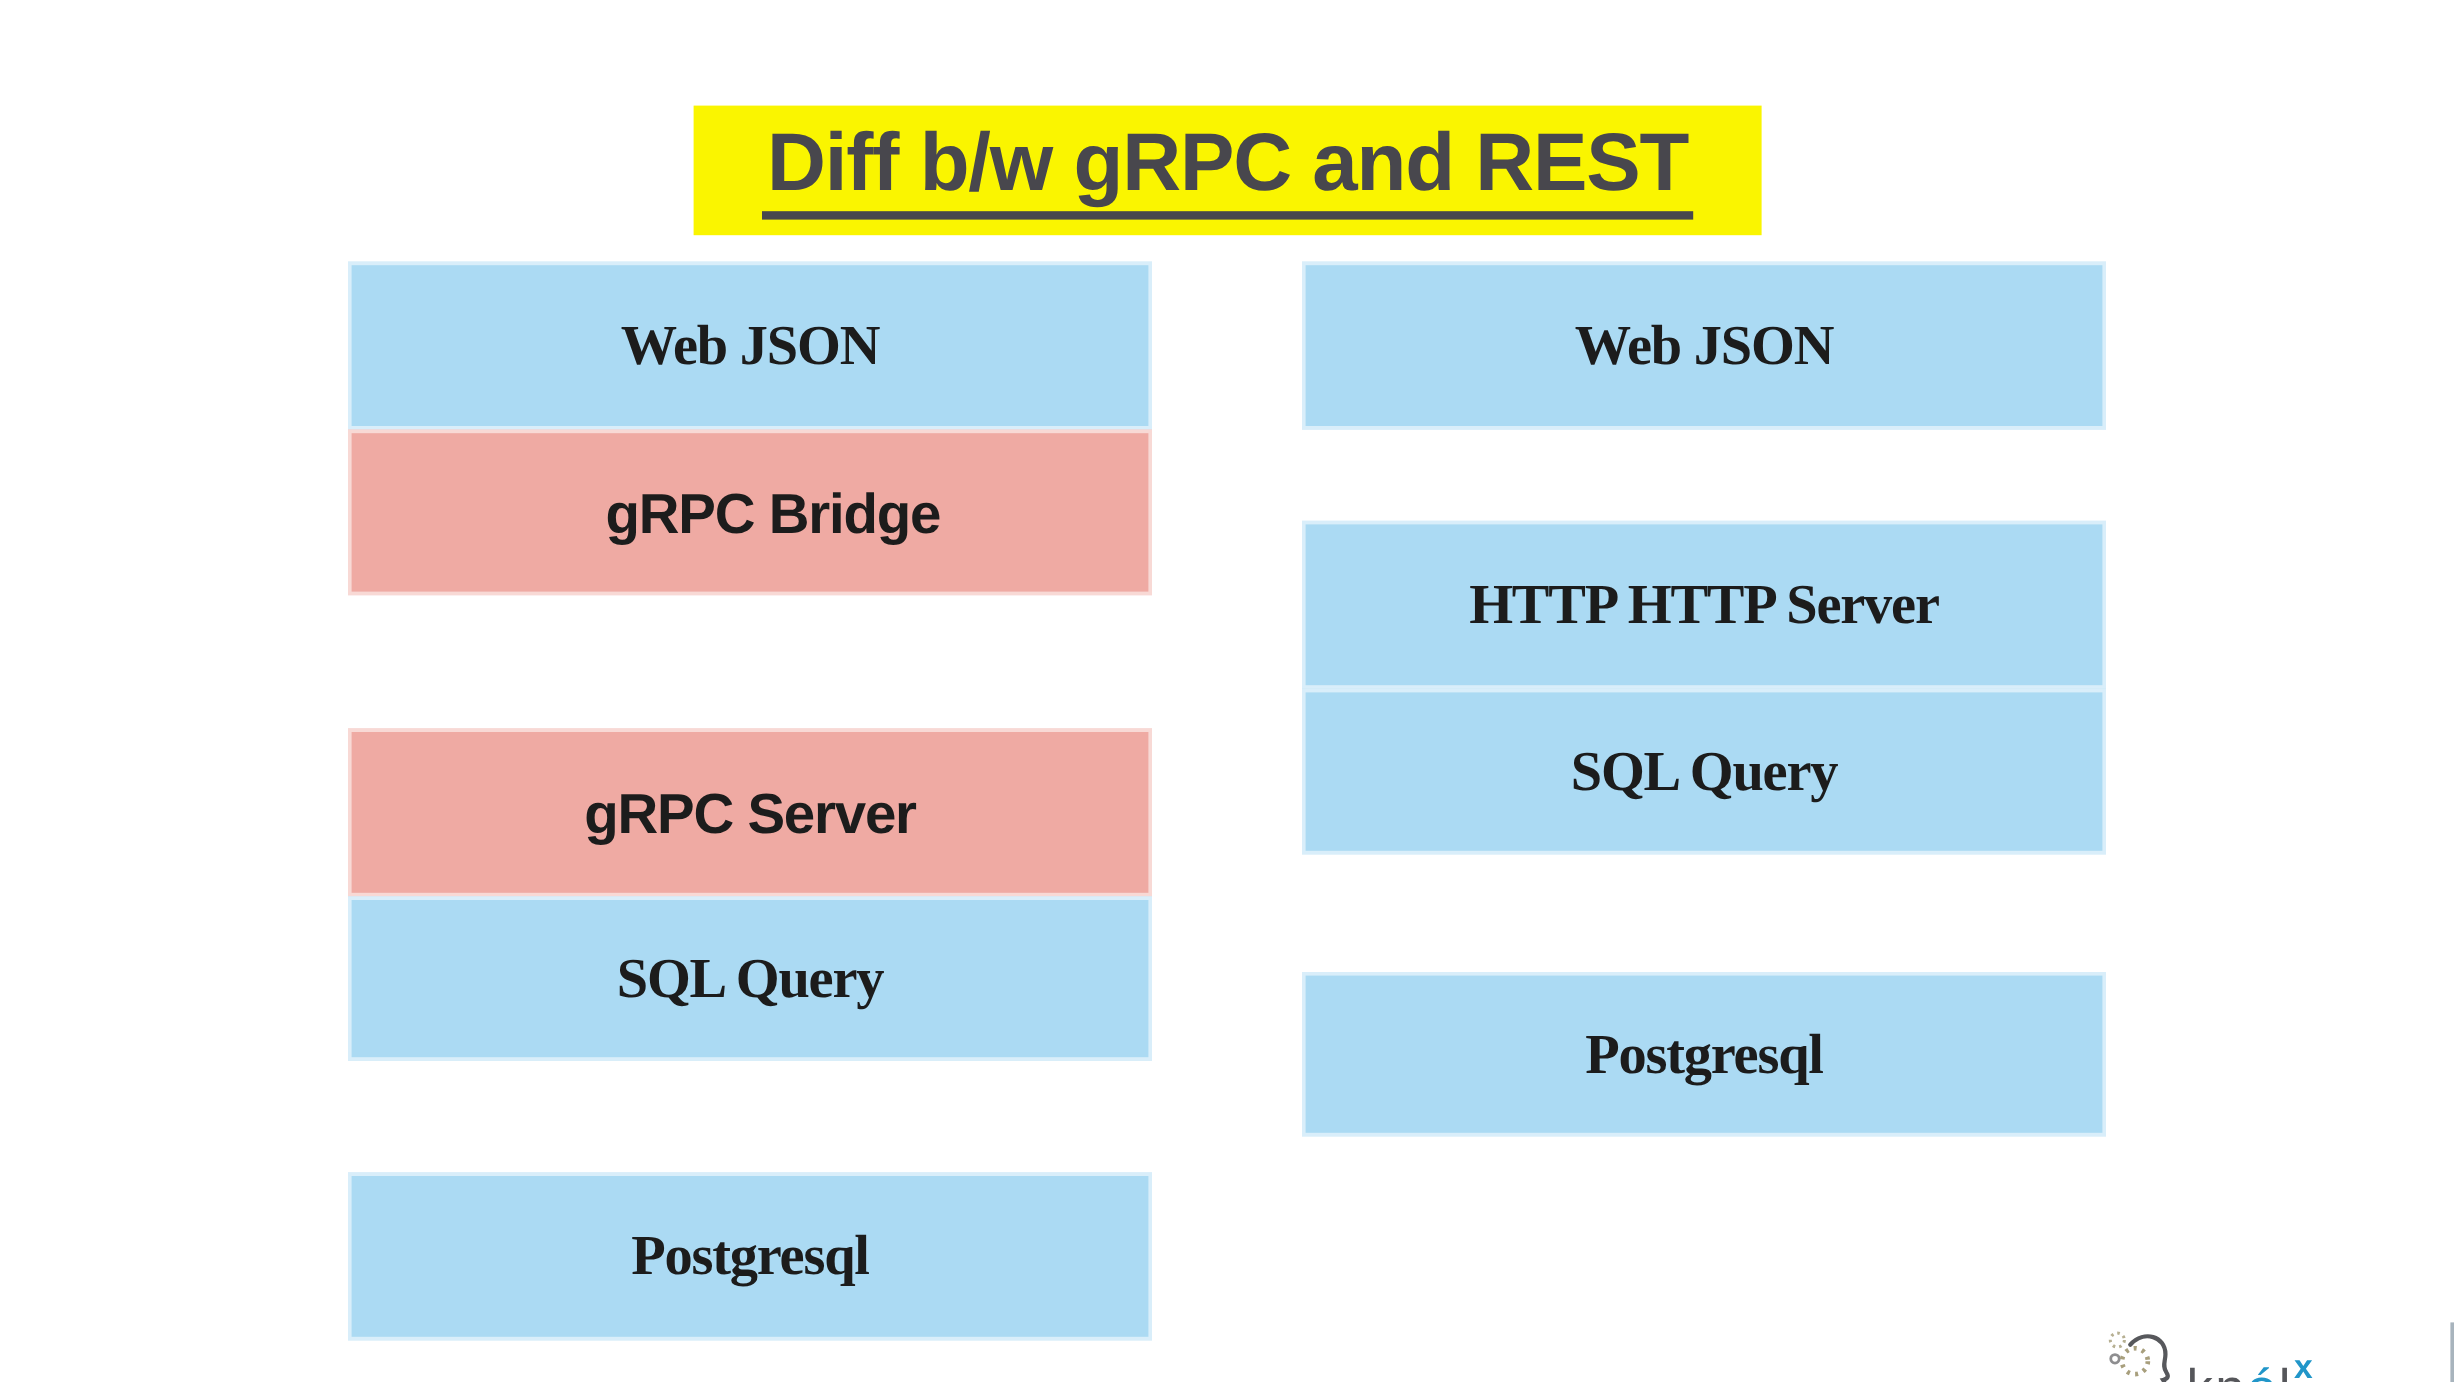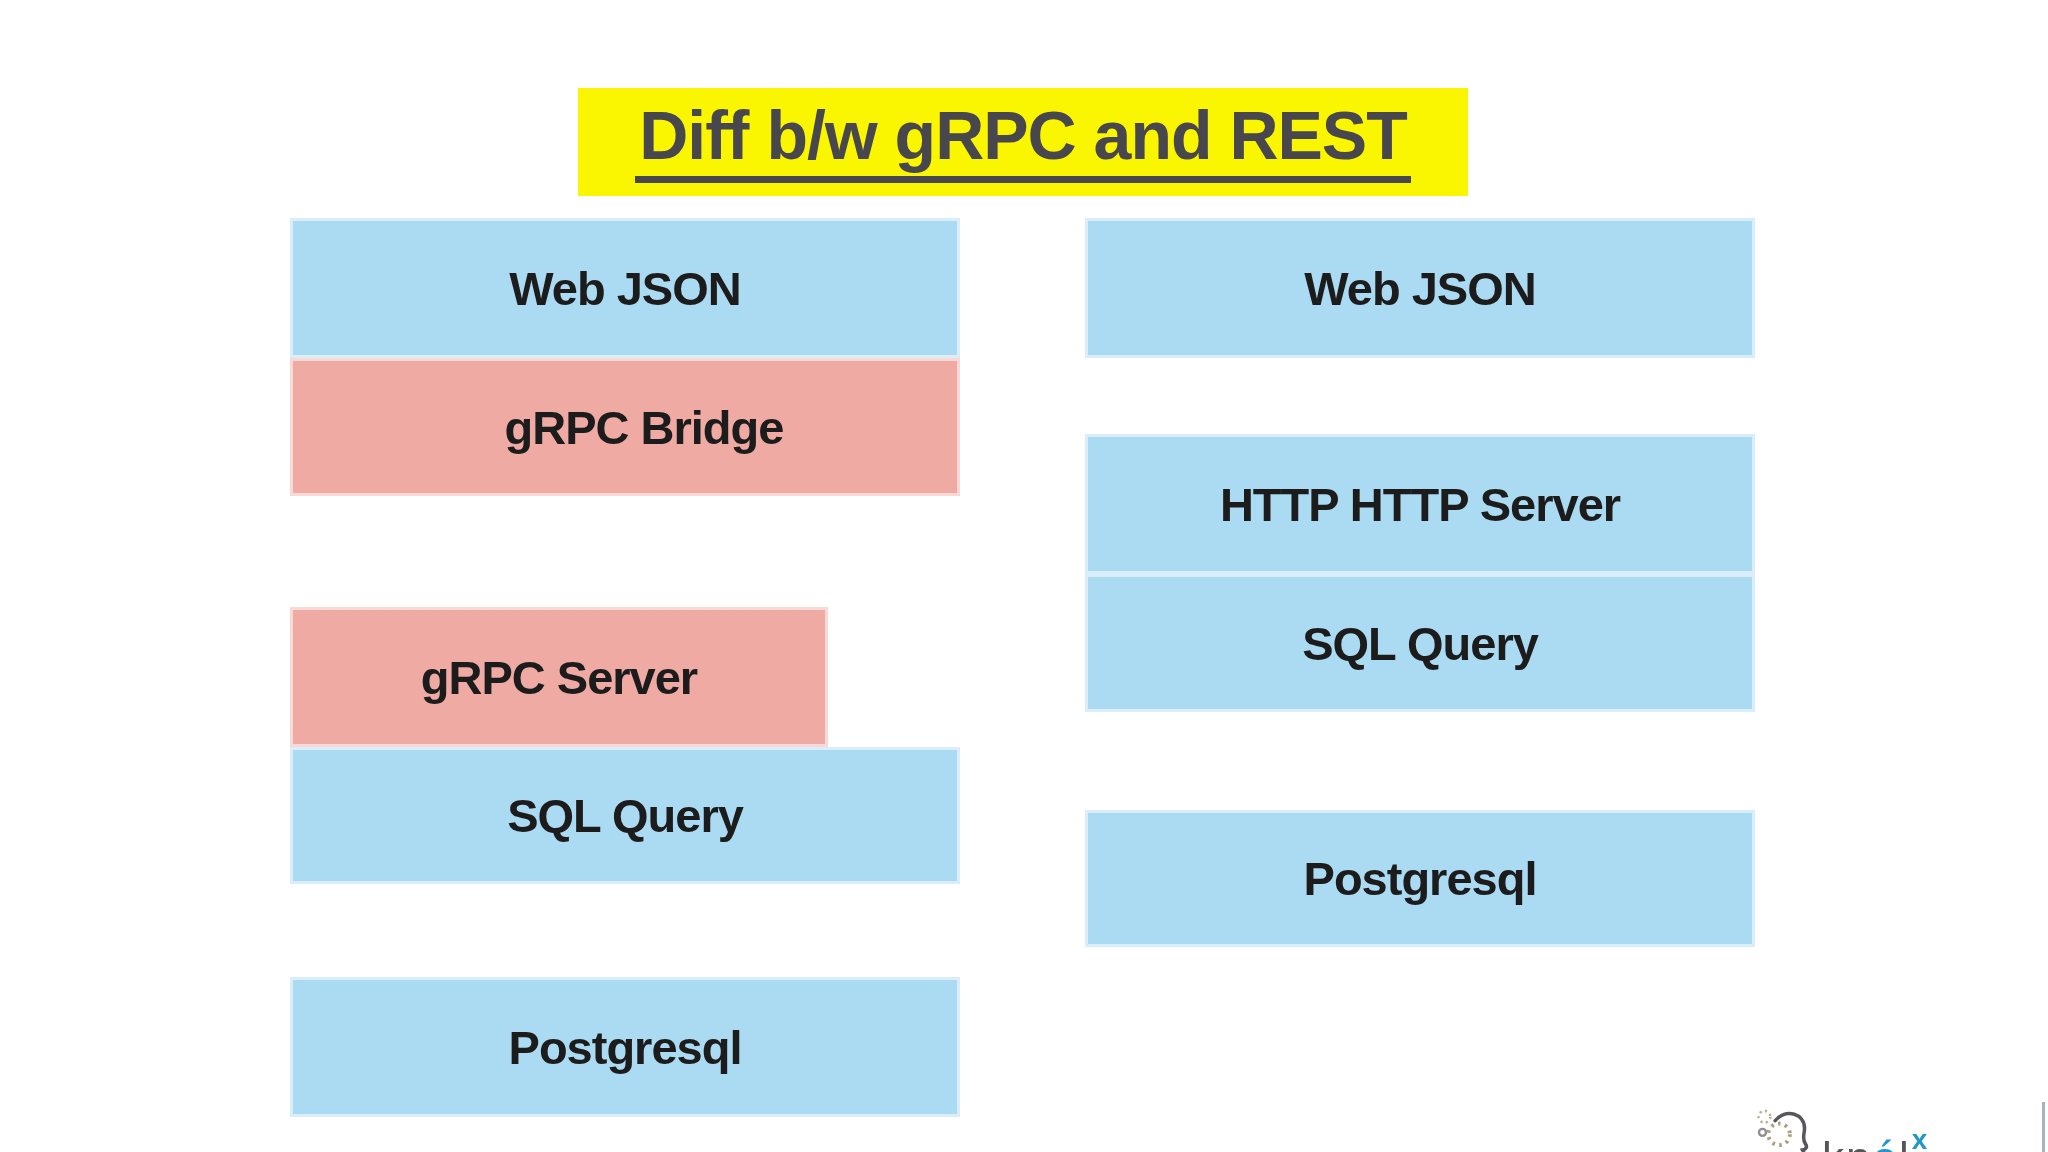--- a/index.html
+++ b/index.html
@@ -31,30 +31,30 @@
     letter-spacing:-1px;line-height:1;white-space:nowrap;
     border-bottom:7px solid var(--title-text);
     padding:0 4px 7px 4px;
   }
   
   .box{
     position:absolute;box-sizing:border-box;
     display:flex;align-items:center;justify-content:center;
     border:3px solid rgba(255,255,255,0.55);
   }
-  .box[data-variant="blue"]{background:var(--box-blue);}
+  .box[data-variant="blue"]{background:var(--box-blue);font-family:Liberation Serif, serif;}
   .box[data-variant="pink"]{background:var(--box-pink);}
   .box-label{
     font-size:47px;font-weight:bold;color:var(--box-text);
     letter-spacing:-1px;white-space:nowrap;
   }
   
   .b-l1{left:290px;top:174px;width:670px;height:140px;}
   .b-l2{left:290px;top:314px;width:670px;height:138px;padding-left:38px;}
-  .b-l3{left:290px;top:563px;width:538px;height:140px;}
+  .b-l3{left:290px;top:563px;width:670px;height:140px;}
   .b-l4{left:290px;top:703px;width:670px;height:137px;}
   .b-l5{left:290px;top:933px;width:670px;height:140px;}
   
   .b-r1{left:1085px;top:174px;width:670px;height:140px;}
   .b-r2{left:1085px;top:390px;width:670px;height:140px;}
   .b-r3{left:1085px;top:530px;width:670px;height:138px;}
   .b-r4{left:1085px;top:766px;width:670px;height:137px;}
   
   .bar{position:absolute;height:13px;top:1108px;}
   .bar-dark{left:0;width:1016px;background:var(--footer-bar-dark);}

